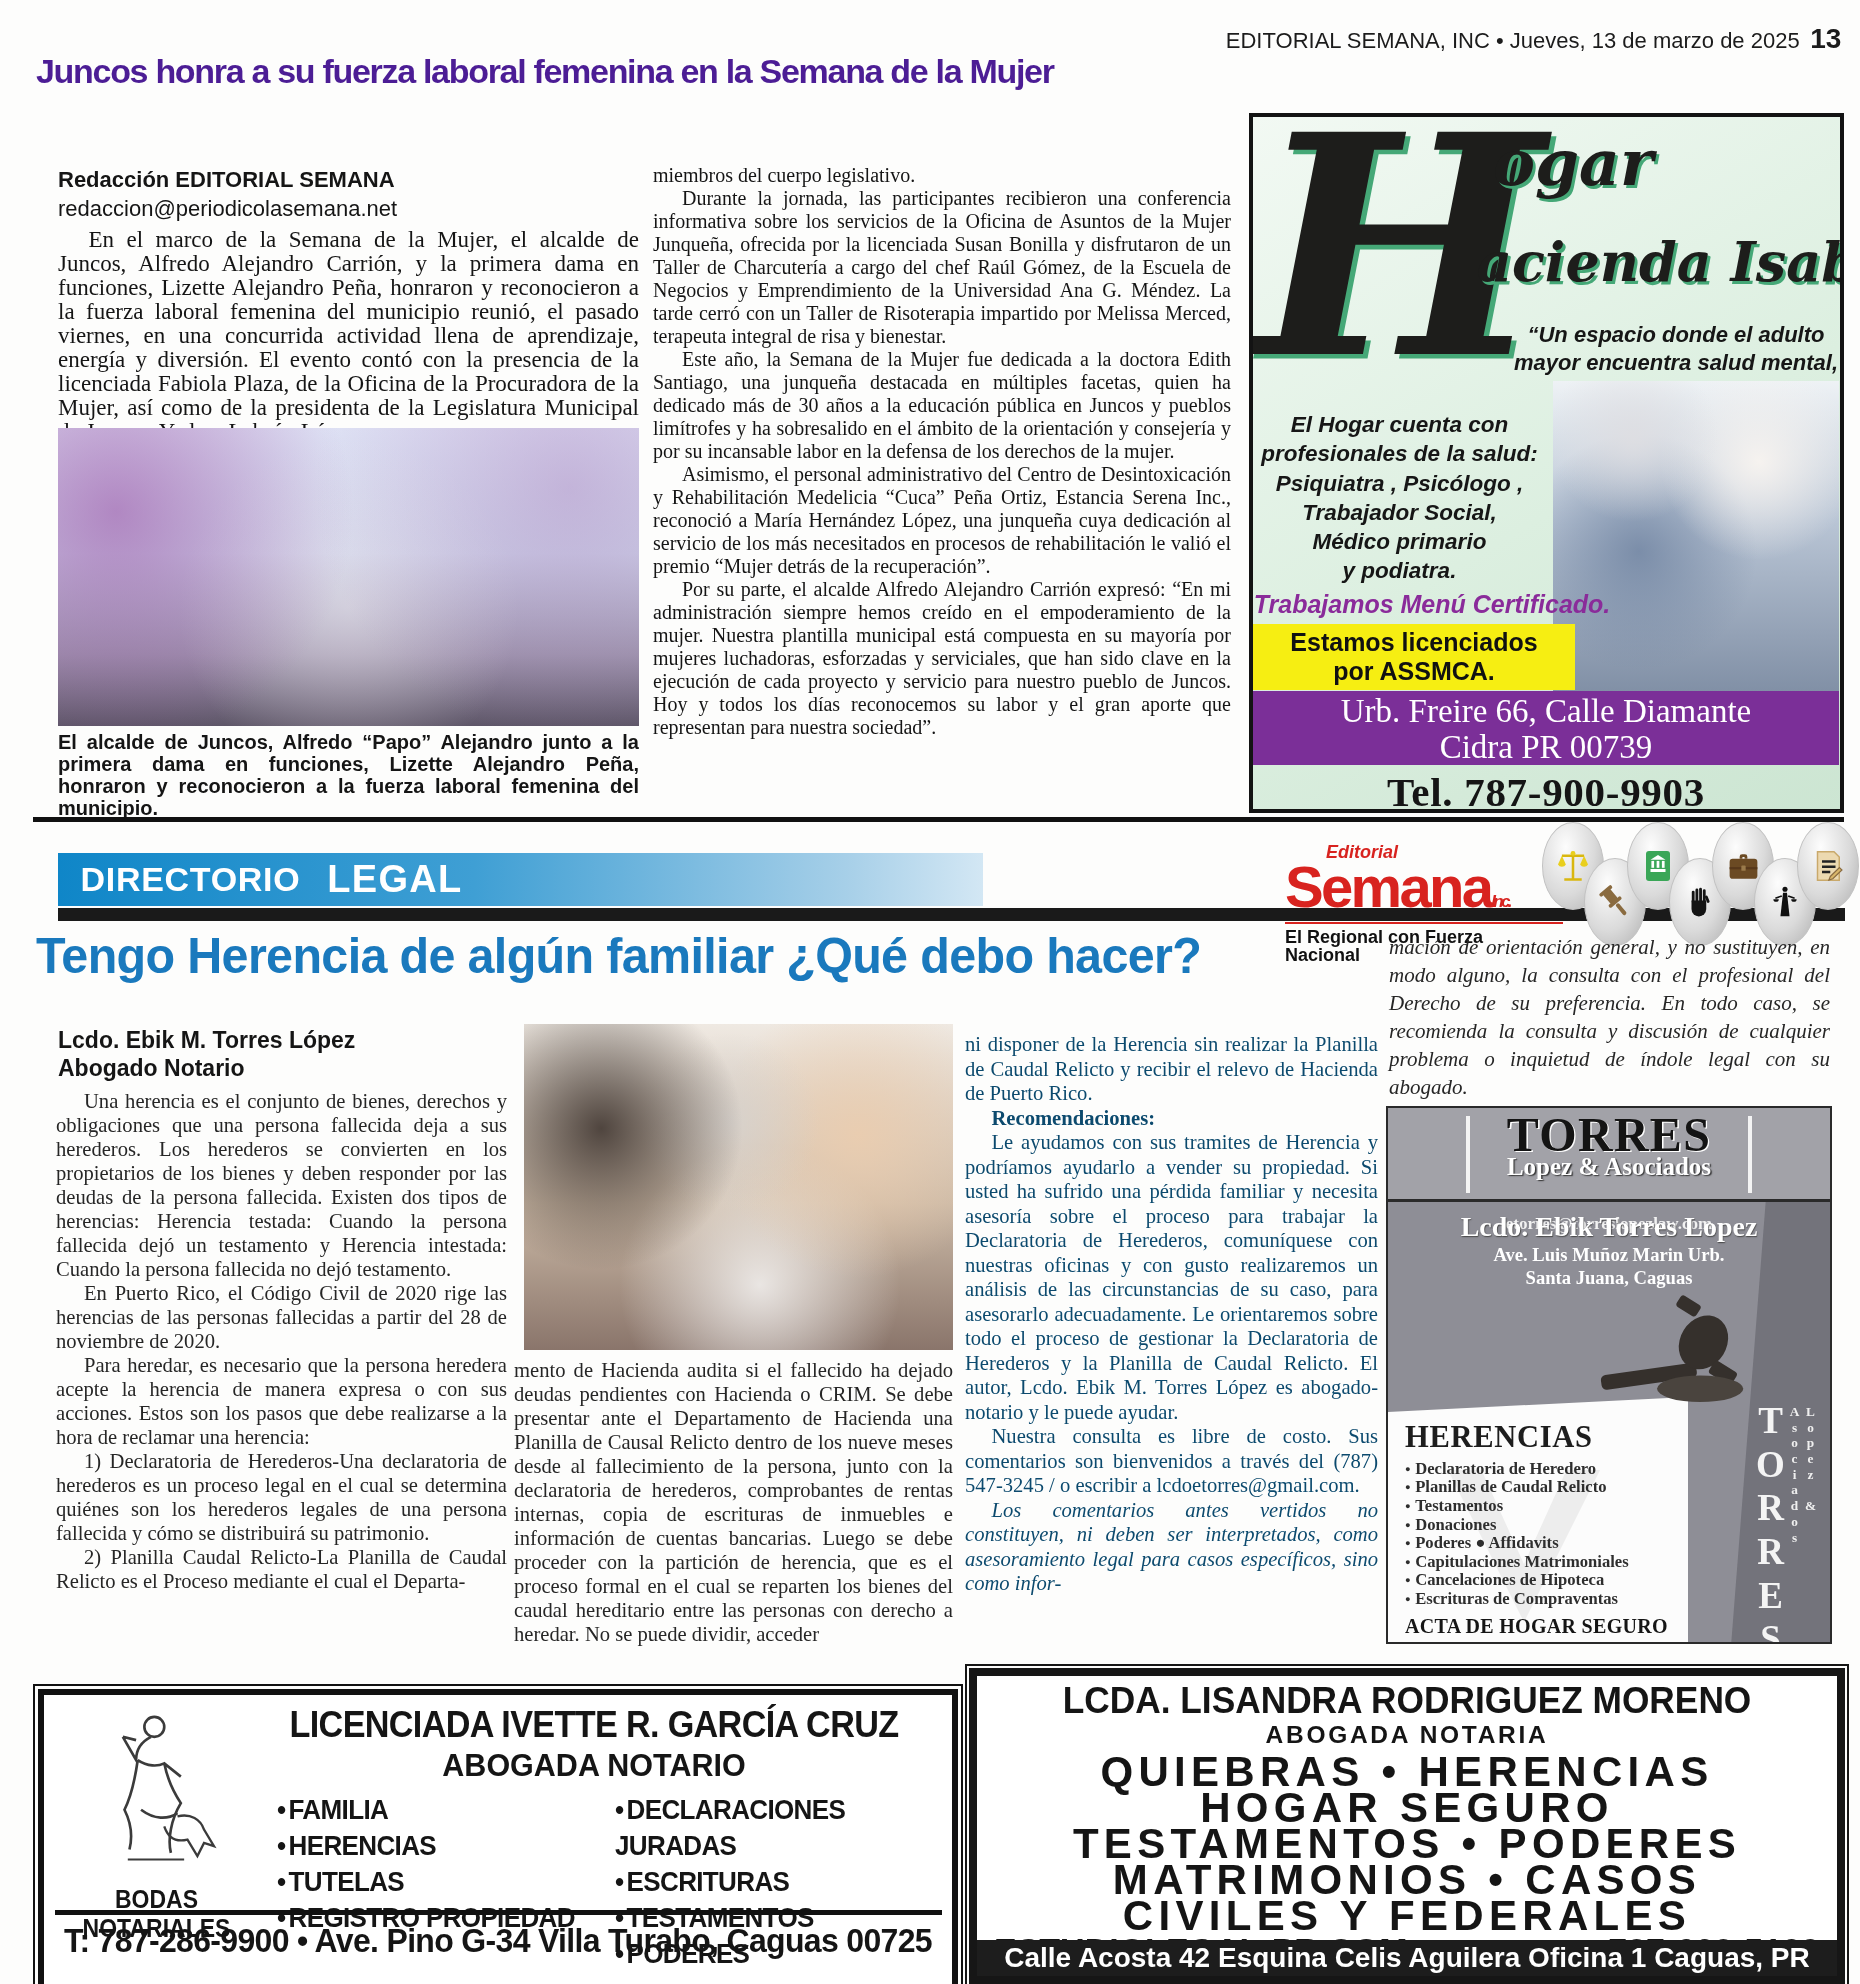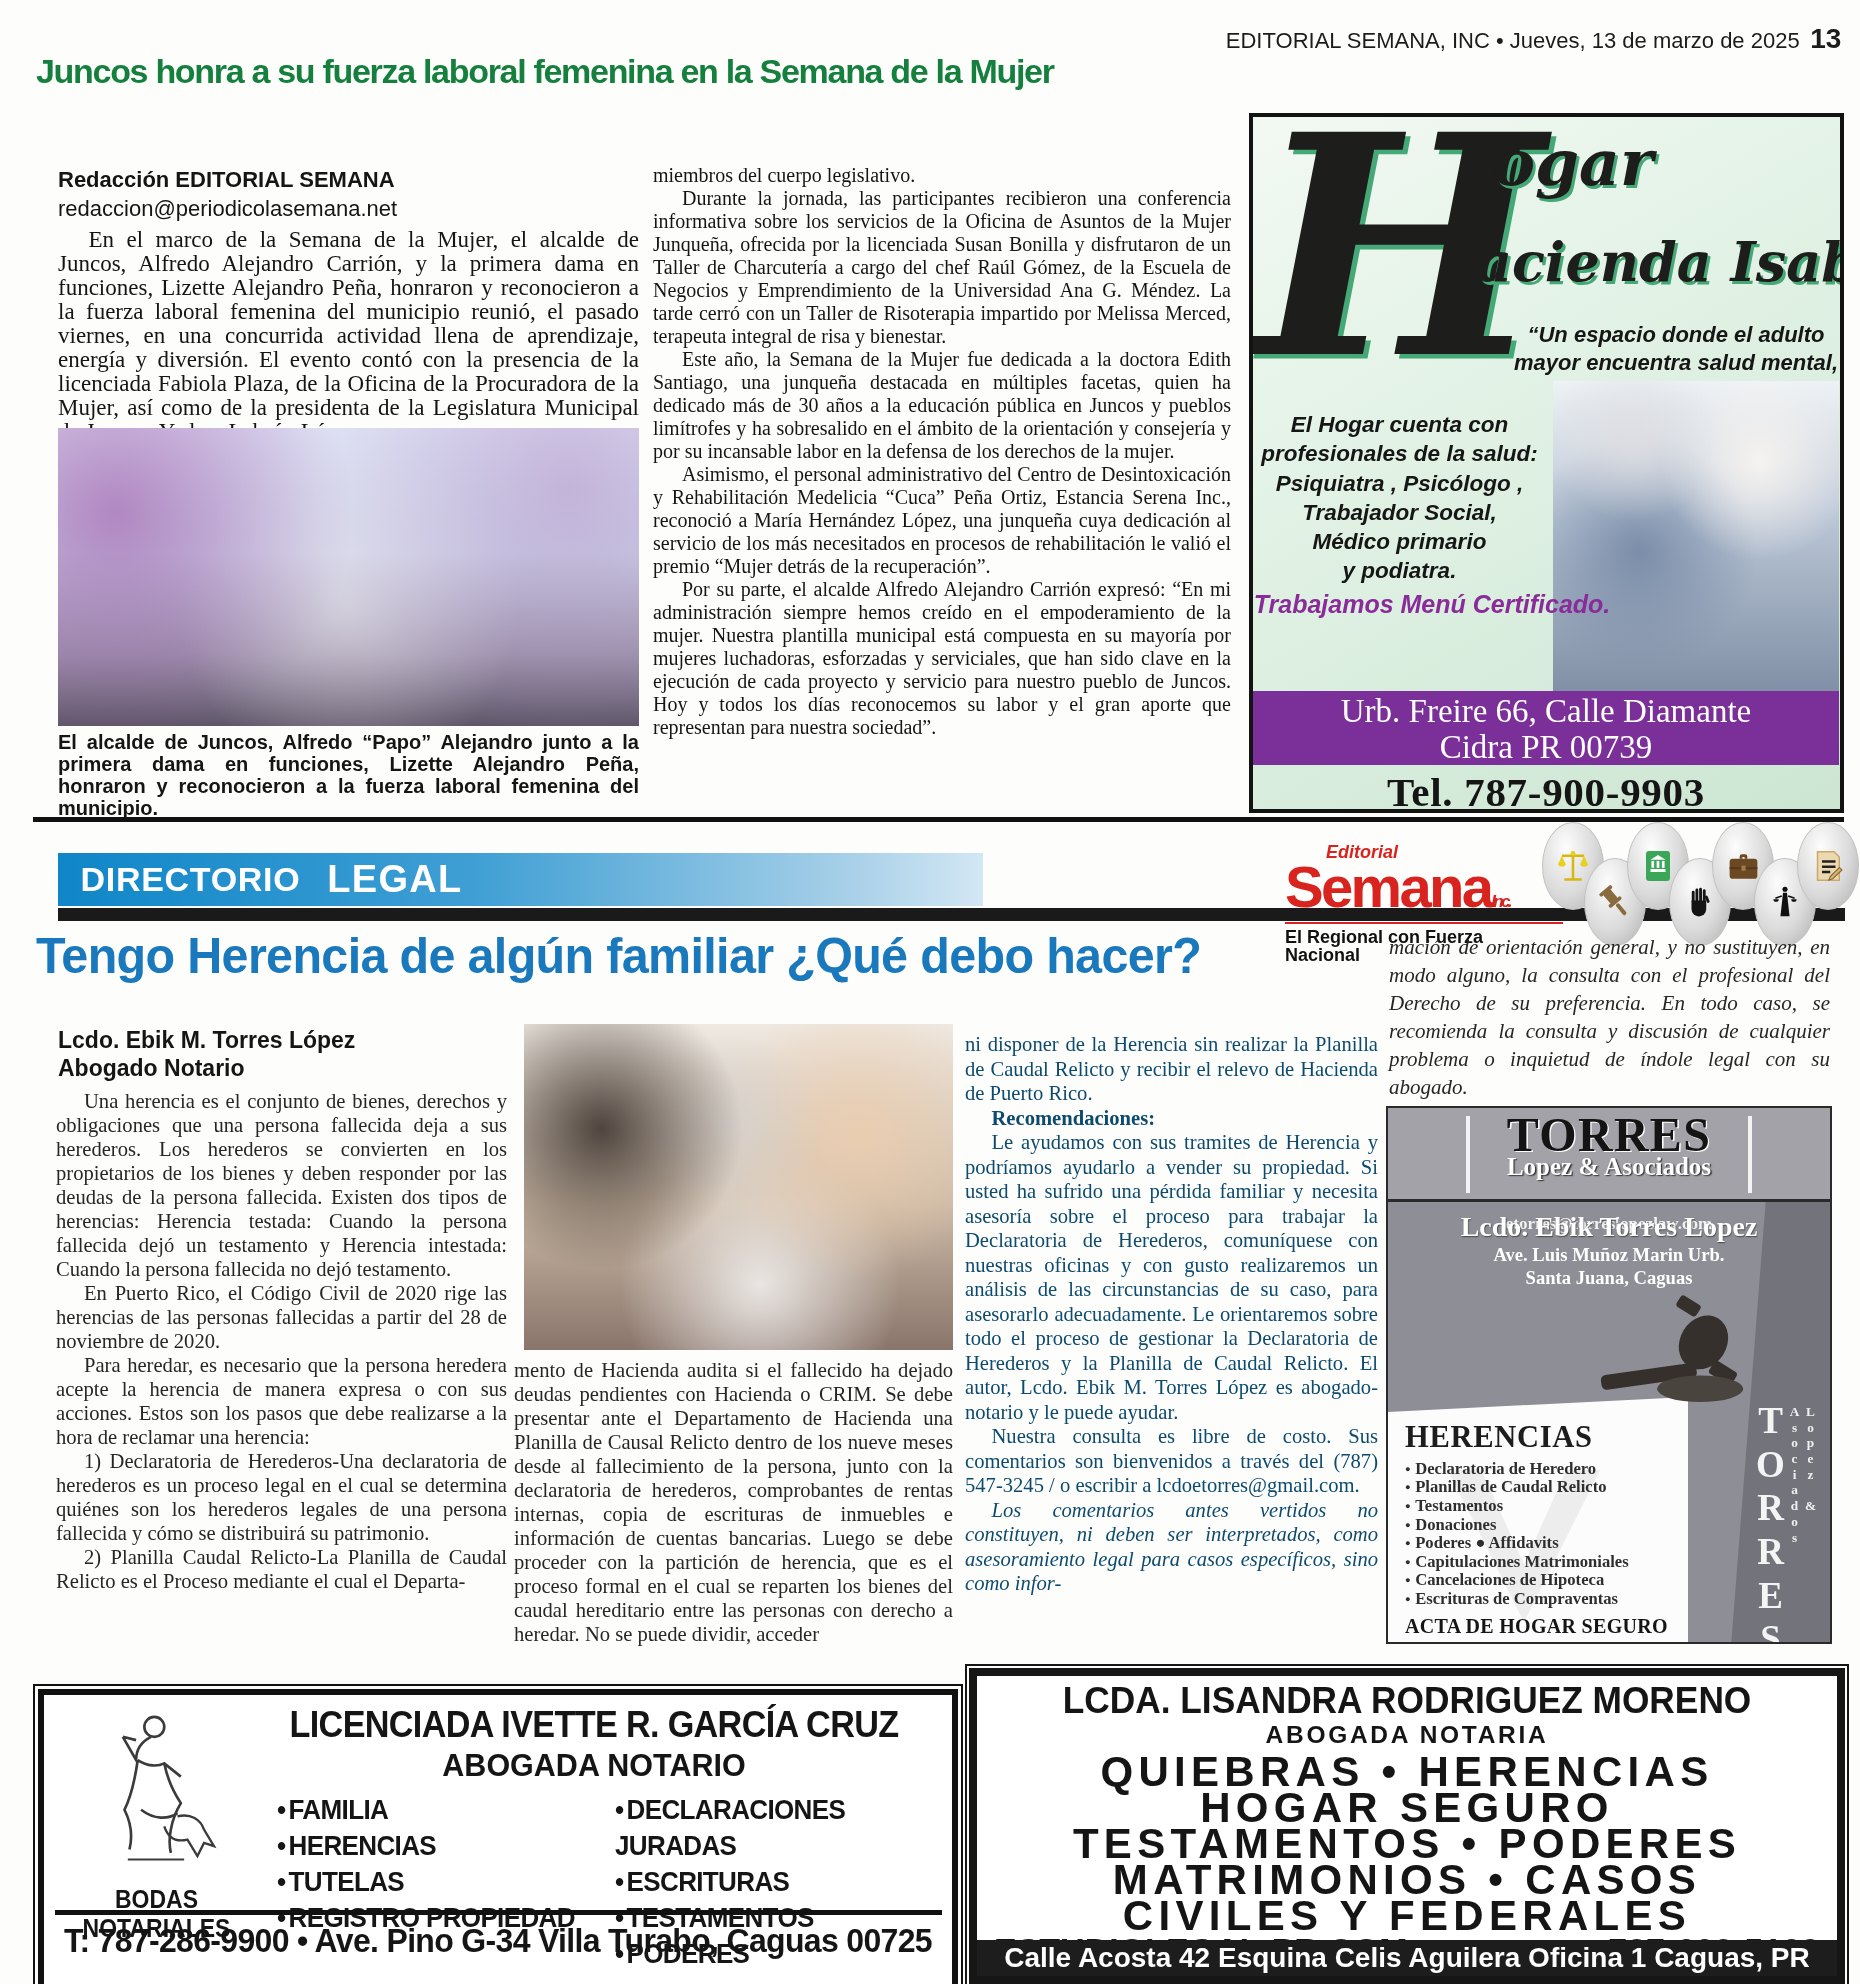--- a/index.html
+++ b/index.html
@@ -7,21 +7,21 @@
   #page { position:relative; width:1860px; height:1985px; background:#fdfdfc;
           font-family:"Liberation Serif", serif; color:#151515; overflow:hidden; margin:0 auto; }
   .abs { position:absolute; }
 
   
   .masthead { top:22.5px; right:18.6px; font-family:"Liberation Sans",sans-serif; font-size:22px; color:#1c1c1c; }
   .masthead .pagenum { font-weight:700; font-size:28px; margin-left:10.6px; }
 
   
   .a1-headline { left:36px; top:52px; width:1193px; font-family:"Liberation Sans",sans-serif;
-                 font-weight:700; font-size:34px; letter-spacing:-1.3px; color:#15803d; white-space:nowrap; }
+                 font-weight:700; font-size:34px; letter-spacing:-1.3px; color:#4c1d95; white-space:nowrap; }
   .a1-byline { left:58px; top:167px; font-family:"Liberation Sans",sans-serif; font-weight:700; font-size:22px; }
   .a1-email  { left:58px; top:196px; font-family:"Liberation Sans",sans-serif; font-size:22px; }
   .a1-col1 { left:58px; top:228px; width:581px; font-size:23px; line-height:24px; text-align:justify; }
   .a1-col1 p { margin:0; text-indent:30.5px; }
   .a1-photo { left:58px; top:428px; width:581px; height:298px;
       background:
         radial-gradient(circle at 10% 28%, rgba(153,80,165,.6), transparent 42%),
         radial-gradient(circle at 88% 20%, rgba(170,130,190,.45), transparent 45%),
         radial-gradient(circle at 50% 60%, rgba(240,235,240,.5), transparent 50%),
         linear-gradient(180deg,#dfe3f5 0%,#cfd6ea 42%,#9d94ac 76%,#5e5668 100%); }
@@ -194,20 +194,24 @@
     <div class="hogar-left">
       <div>El Hogar cuenta con</div>
       <div>profesionales de la salud:</div>
       <div>Psiquiatra , Psicólogo ,</div>
       <div>Trabajador Social,</div>
       <div>Médico primario</div>
       <div>y podiatra.</div>
     </div>
     <div class="hogar-photo"></div>
     <div class="hogar-menu">Trabajamos Menú Certificado.</div>
+    <div class="hogar-yellow">
+      <div>Estamos licenciados</div>
+      <div>por ASSMCA.</div>
+    </div>
     <div class="hogar-purple">
       <div>Urb. Freire 66, Calle Diamante</div>
       <div>Cidra PR 00739</div>
     </div>
     <div class="hogar-tel">Tel. 787-900-9903</div>
   </div>
 
   <div class="abs hr-main"></div>
   <div class="abs dir-band">
     <span class="dir-bold">DIRECTORIO</span>

